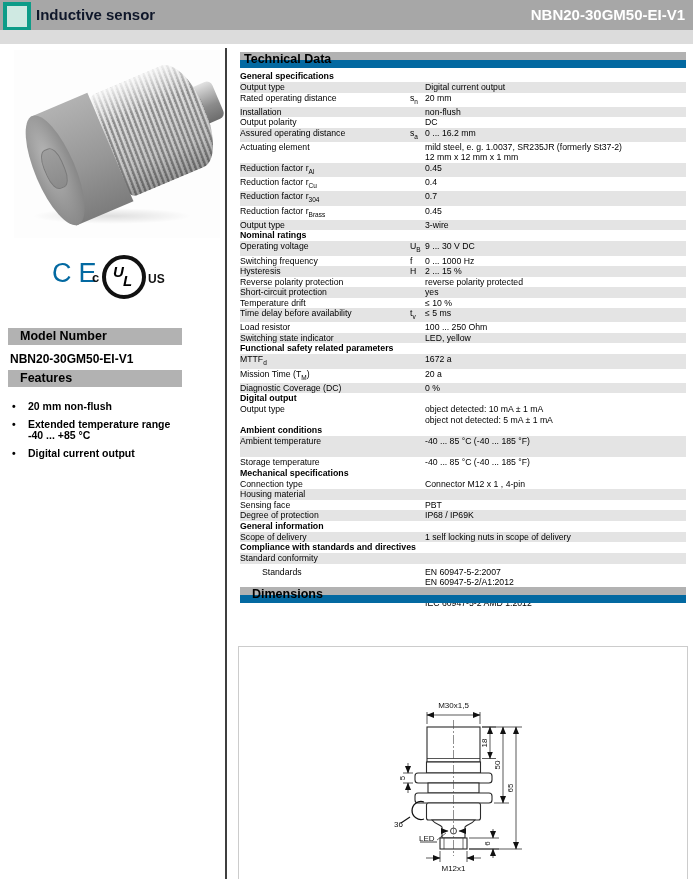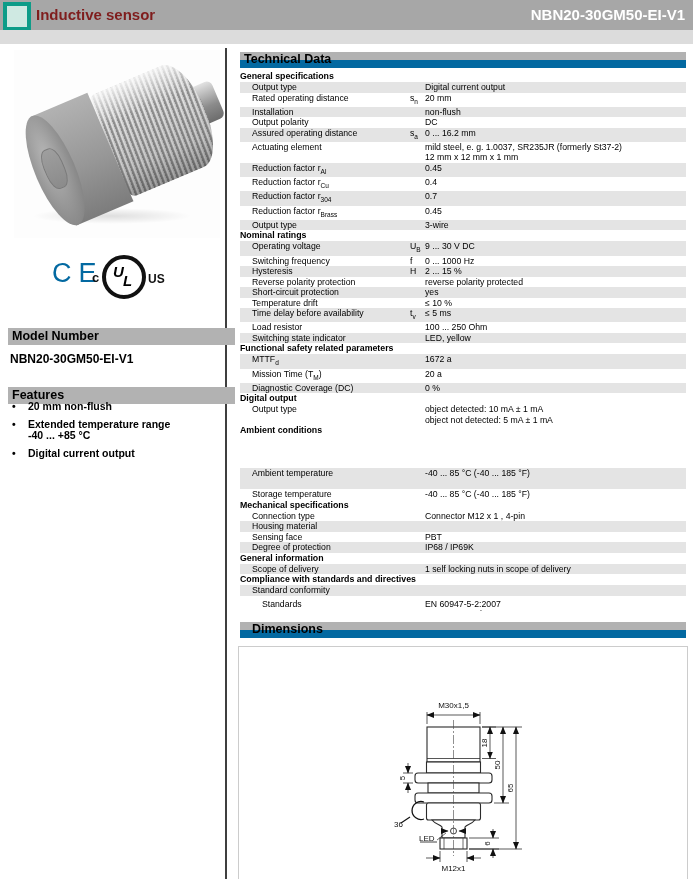--- a/index.html
+++ b/index.html
@@ -6,21 +6,21 @@
   body{
     width:693px;height:879px;position:relative;overflow:hidden;
     background:#ffffff;
     font-family:"Liberation Sans","DejaVu Sans",sans-serif;
     color:#000;
   }
   
   .hdr{position:absolute;left:0;top:0;width:693px;height:30px;background:#a7a7a7;}
   .hdr-strip{position:absolute;left:0;top:30px;width:693px;height:14px;background:#dcdcdc;}
   .logo{position:absolute;left:3px;top:2px;width:20px;height:21px;background:#cfe9e2;border:4px solid #0d9c88;}
-  .hdr-title{position:absolute;left:36px;top:6px;font-size:15px;font-weight:bold;color:#7f1d1d;}
+  .hdr-title{position:absolute;left:36px;top:6px;font-size:15px;font-weight:bold;color:#0f172a;}
   .hdr-model{position:absolute;right:8px;top:6px;font-size:15px;font-weight:bold;color:#fff;}
   
   .divider{position:absolute;left:225px;top:48px;width:2px;height:831px;background:#3f3f3f;}
   
   .photo{position:absolute;left:14px;top:50px;width:206px;height:188px;background:#fdfdfd;}
   .sensor{position:absolute;left:16px;top:26px;width:180px;height:136px;transform:rotate(-23deg);}
   .s-face{position:absolute;left:0;top:8px;width:40px;height:118px;border-radius:50%;
     background:radial-gradient(ellipse at 42% 38%,#b6b6b6,#8a8a8a 70%,#737373);z-index:4;}
   .s-label{position:absolute;left:10px;top:44px;width:18px;height:40px;border-radius:40%;
     background:linear-gradient(#9e9e9e,#8b8b8b);border:1px solid #7a7a7a;z-index:5;}
@@ -35,39 +35,39 @@
     border-radius:3px 6px 6px 3px;background:linear-gradient(#e2e2e2,#8b8b8b 60%,#6c6c6c);}
   .s-shadow{position:absolute;left:18px;top:158px;width:160px;height:16px;border-radius:50%;
     background:radial-gradient(rgba(0,0,0,.12),rgba(0,0,0,0) 70%);}
   .ce-mark{position:absolute;left:52px;top:258px;font-size:27px;letter-spacing:7px;color:#0369a1;}
   .ul-mark{position:absolute;left:92px;top:252px;width:74px;height:52px;}
   .ul-c{position:absolute;left:0;top:18px;font-size:13px;font-weight:bold;color:#111;}
   .ul-circle{position:absolute;left:10px;top:3px;width:36px;height:36px;border:4px solid #111;border-radius:50%;background:#fff;}
   .ul-u{position:absolute;left:7px;top:4px;font-size:15px;font-weight:bold;font-style:italic;}
   .ul-l{position:absolute;left:17px;top:13px;font-size:15px;font-weight:bold;font-style:italic;}
   .ul-us{position:absolute;left:56px;top:20px;font-size:12px;font-weight:bold;color:#111;}
-  .side-bar{position:absolute;left:8px;width:227px;height:17px;background:#b2b2b2;
-    font-size:12.5px;font-weight:bold;line-height:17px;padding-left:4px;box-sizing:border-box;}
+  .side-bar{position:absolute;left:8px;width:174px;height:17px;background:#b2b2b2;
+    font-size:12.5px;font-weight:bold;line-height:17px;padding-left:12px;box-sizing:border-box;}
   .mn-bar{top:328px;}
   .mn-val{position:absolute;left:10px;top:352px;font-size:12px;font-weight:bold;}
-  .ft-bar{top:387px;}
+  .ft-bar{top:370px;}
   .ft-list{position:absolute;left:12px;top:401px;width:205px;}
   .ft-item{display:flex;font-size:10.5px;font-weight:bold;line-height:11.5px;margin-bottom:6px;}
   .ft-dot{width:16px;flex:0 0 16px;}
   
   .rt-bar{position:absolute;left:240px;width:446px;height:16px;background:#b2b2b2;
     border-bottom:8px solid #0369a1;font-size:12.5px;font-weight:bold;line-height:15px;
     padding-left:4px;box-sizing:border-box;}
   .td-bar{top:52px;}
-  .dim-bar{top:622px;padding-left:12px;}
+  .dim-bar{top:587px;padding-left:12px;}
   .tech{position:absolute;left:240px;top:71px;width:446px;height:540px;overflow:hidden;}
   .sec-h{font-size:8.8px;font-weight:bold;line-height:11px;}
   .trow{display:flex;font-size:8.7px;line-height:10.5px;min-height:10.5px;}
   .trow.shade{background:#e4e4e4;}
-  .lbl{flex:0 0 170px;padding-left:12px;box-sizing:border-box;}
+  .lbl{flex:0 0 170px;box-sizing:border-box;}
   .sym{flex:0 0 15px;}
   .val{flex:1;}
   sub{font-size:6.5px;}
   
   .dim-box{position:absolute;left:238px;top:646px;width:448px;height:232px;background:#fff;border:1px solid #cccccc;}
   .dim-svg{position:absolute;left:380px;top:690px;}
   .dim-svg text{font-family:"Liberation Sans","DejaVu Sans",sans-serif;font-size:8px;fill:#111;}
 </style>
 </head>
 <body>
@@ -239,21 +239,21 @@
       <span class="sym"></span>
       <span class="val">0 %</span>
     </div>
     <div class="sec-h">Digital output</div>
     <div class="trow">
       <span class="lbl">Output type</span>
       <span class="sym"></span>
       <span class="val">object detected: 10 mA ± 1 mA<br>object not detected: 5 mA ± 1 mA</span>
     </div>
     <div class="sec-h">Ambient conditions</div>
-    <div class="trow shade" style="min-height: 21px; margin-top: 32px;">
+    <div class="trow shade" style="min-height: 21px;">
       <span class="lbl">Ambient temperature</span>
       <span class="sym"></span>
       <span class="val">-40 ... 85 °C (-40 ... 185 °F)</span>
     </div>
     <div class="trow">
       <span class="lbl">Storage temperature</span>
       <span class="sym"></span>
       <span class="val">-40 ... 85 °C (-40 ... 185 °F)</span>
     </div>
     <div class="sec-h">Mechanical specifications</div>

